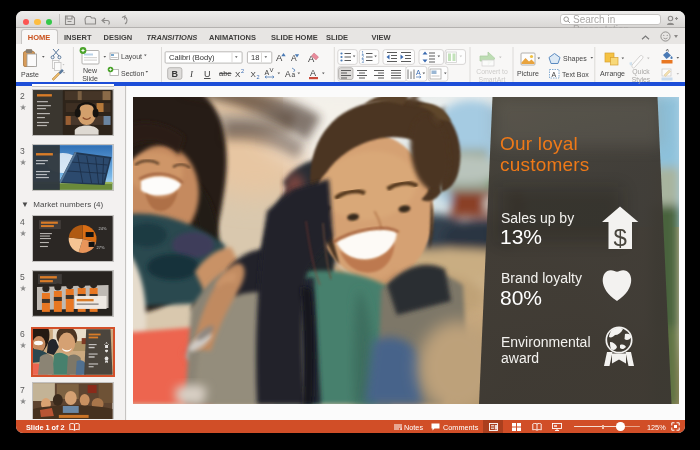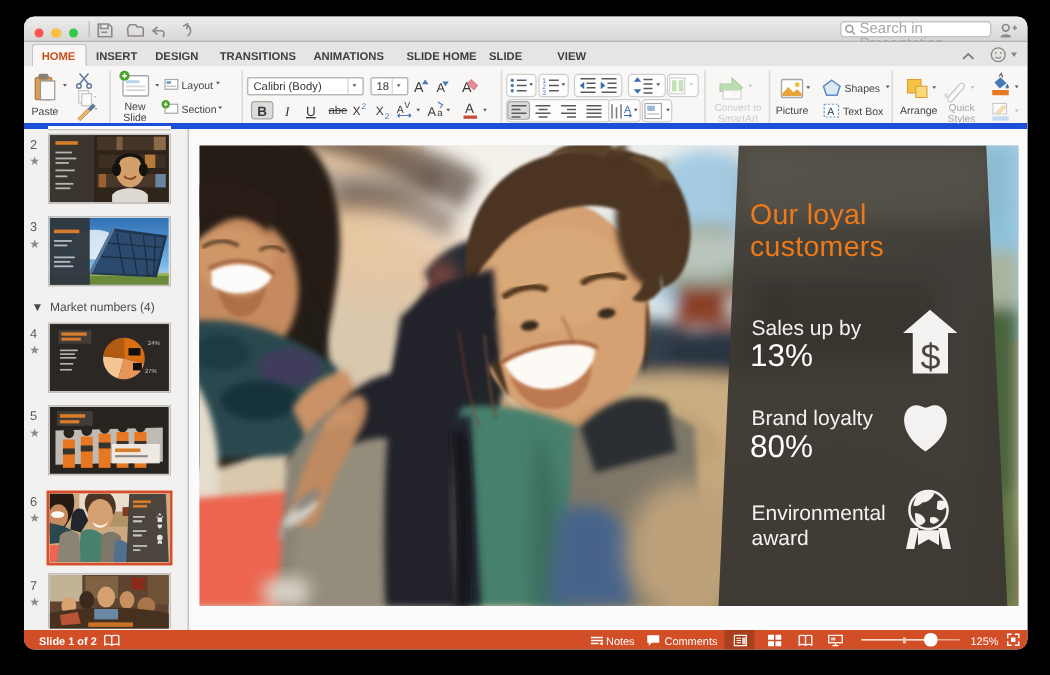--- a/index.html
+++ b/index.html
@@ -53,21 +53,21 @@
         <circle cx="4.5" cy="3.5" r="2.2" fill="none" stroke="#8d8b89" stroke-width="1.1"></circle>
         <path d="M1 10 c0-3 7-3 7 0 z" fill="#8d8b89"></path>
         <path d="M9 3.5 h3 M10.5 2 v3" stroke="#8d8b89" stroke-width="1.1"></path>
       </svg>
   </div>
 
   <div id="tabs">
     <div id="hometab">HOME</div>
     <div class="tab" style="left:48px;">INSERT</div>
     <div class="tab" style="left:87.5px;">DESIGN</div>
-    <div class="tab" style="left:130.5px;">TRANSITIONS</div>
+    <div class="tab" style="left:130.5px;font-style:italic;">TRANSITIONS</div>
     <div class="tab" style="left:193px;text-align:right;">ANIMATIONS</div>
     <div class="tab" style="left:255px;">SLIDE HOME</div>
     <div class="tab" style="left:310px;">SLIDE</div>
     <div class="tab" style="left:355.5px;">VIEW</div>
     <svg class="abs" style="left:625px;top:6.5px;" width="9" height="5" viewBox="0 0 9 5">
         <path d="M1 4.2 L4.5 1 L8 4.2" fill="none" stroke="#7a7a7a" stroke-width="1.2"></path>
       </svg>
     <svg class="abs" style="left:644px;top:3px;" width="11" height="11" viewBox="0 0 11 11">
         <circle cx="5.5" cy="5.5" r="4.6" fill="none" stroke="#8a8886" stroke-width="0.9"></circle>
         <circle cx="3.8" cy="4.3" r="0.6" fill="#8a8886"></circle>

